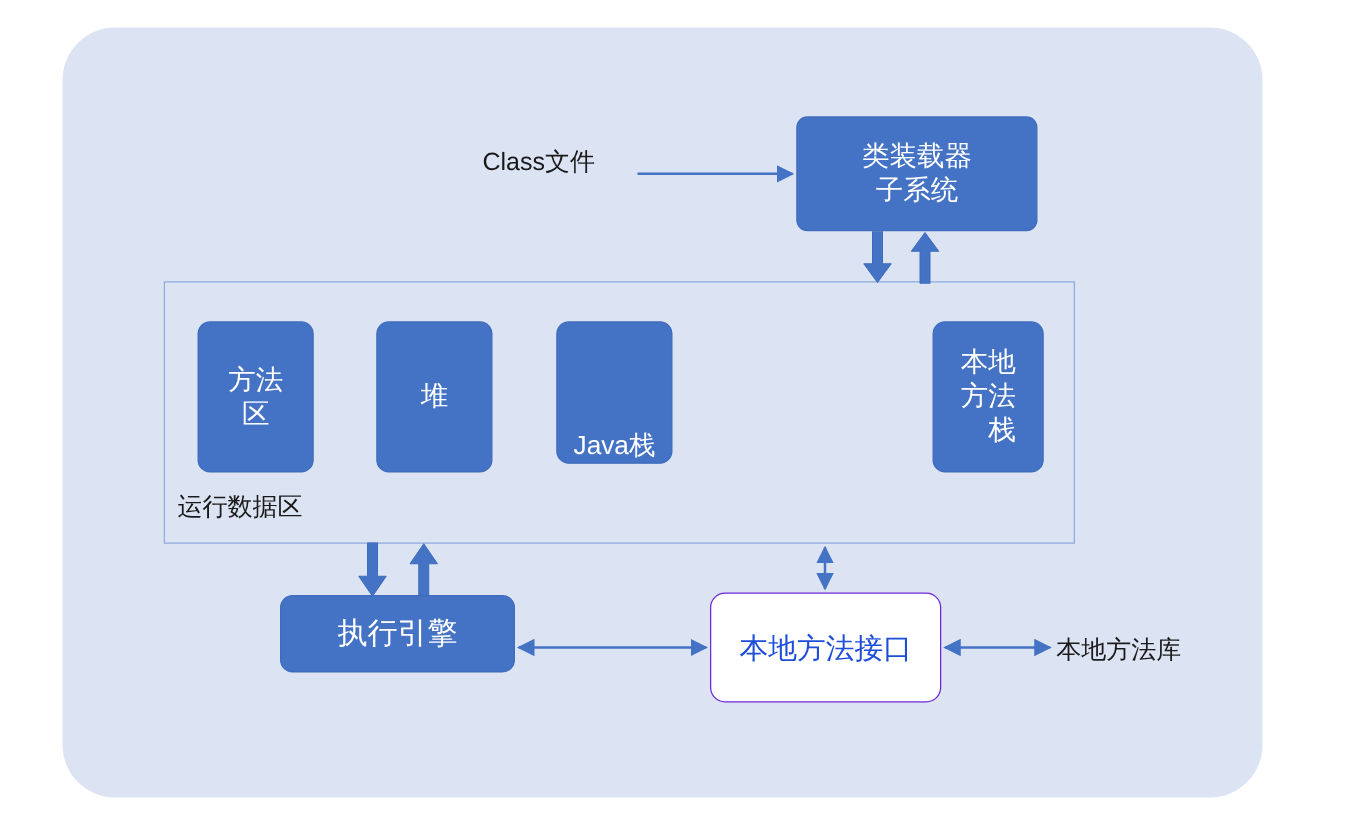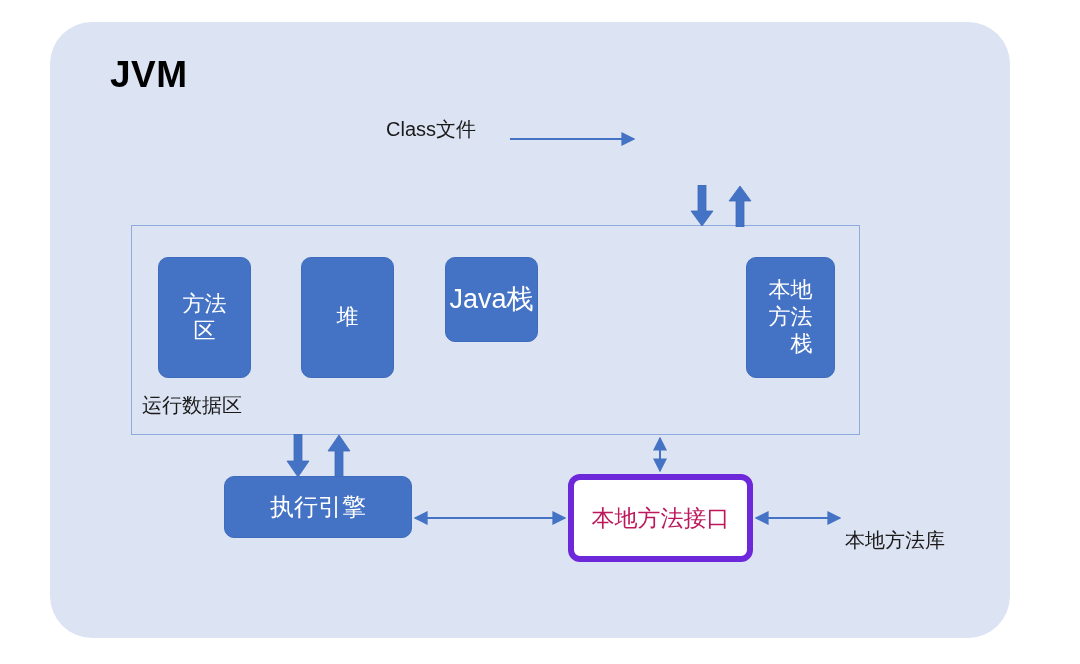--- a/index.html
+++ b/index.html
@@ -47,31 +47,31 @@
     color: #ffffff;
     display: flex;
     align-items: center;
     justify-content: center;
     text-align: center;
     box-sizing: border-box;
     line-height: 1.22;
   }
   .node.white {
     background: #FFFFFF;
-    border: 6px solid #6d28d9;
-    color: #be185d;
+    border: 1px solid #6d28d9;
+    color: #1d4ed8;
   }
   
   #node-classloader {
     left: 637px; top: 93px; width: 193px; height: 92px;
     font-size: 22px; border-radius: 9px;
   }
   #node-method-area  { left: 158px; top: 257px; width:  93px; height: 121px; font-size: 22px; }
   #node-heap         { left: 301px; top: 257px; width:  93px; height: 121px; font-size: 22px; }
-  #node-java-stack   { left: 445px; top: 257px; width:  93px; height: 85px; font-size: 27px; }
+  #node-java-stack   { left: 445px; top: 257px; width:  93px; height: 114px; font-size: 21px; align-items: flex-end; }
   #node-register     { left: 597px; top: 257px; width:  89px; height: 121px; font-size: 22px; }
   #node-native-stack { left: 746px; top: 257px; width:  89px; height: 121px; font-size: 22px; text-align: right; }
   #node-exec-engine  { left: 224px; top: 476px; width: 188px; height:  62px; font-size: 24px; }
   #node-native-iface { left: 568px; top: 474px; width: 185px; height:  88px; font-size: 23px; border-radius: 12px; }
   
   #runtime-frame {
     position: absolute;
     left: 131px; top: 225px;
     width: 729px; height: 210px;
     border: 1.6px solid #8FAADC;
@@ -86,42 +86,41 @@
     text-align: right;
   }
   
   .plain-label {
     position: absolute;
     font-size: 20px;
     color: #1a1a1a;
     white-space: nowrap;
   }
   #label-class-file { left: 386px; top: 116px; }
-  #label-native-lib { left: 845px; top: 506px; margin-top: 21px; }
+  #label-native-lib { left: 845px; top: 506px; }
   
   #connectors {
     position: absolute;
     left: 0; top: 0;
     width: 1080px; height: 664px;
     pointer-events: none;
   }
   
   .block-arrow {
     position: absolute;
     width: 24px;
   }
 </style>
 </head>
 <body>
 
 <div id="canvas">
 
   <div id="jvm-container"></div>
 
-  <div id="jvm-title">JVM</div>
 
   <div id="runtime-frame"></div>
   <div id="runtime-label">运行数据区</div>
 
   <svg id="connectors" viewBox="0 0 1080 664" xmlns="http://www.w3.org/2000/svg">
     <defs>
       <marker id="arrowEnd" viewBox="0 0 10 10" refX="9" refY="5" markerWidth="7" markerHeight="7" orient="auto-start-reverse">
         <path d="M 0 0 L 10 5 L 0 10 z" fill="#4472C4"></path>
       </marker>
       <marker id="arrowStart" viewBox="0 0 10 10" refX="9" refY="5" markerWidth="7" markerHeight="7" orient="auto-start-reverse">
@@ -145,20 +144,26 @@
     <path d="M12,1 L23,16 L16,16 L16,42 L8,42 L8,16 L1,16 Z" fill="#4472C4" stroke="#3F6CBC" stroke-width="0.8"></path>
   </svg>
 
   <svg class="block-arrow" style="left:286px; top:434px; height:44px;" viewBox="0 0 24 44" xmlns="http://www.w3.org/2000/svg">
     <path d="M8,0 L16,0 L16,27 L23,27 L12,43 L1,27 L8,27 Z" fill="#4472C4" stroke="#3F6CBC" stroke-width="0.8"></path>
   </svg>
   <svg class="block-arrow" style="left:327px; top:434px; height:44px;" viewBox="0 0 24 44" xmlns="http://www.w3.org/2000/svg">
     <path d="M12,1 L23,17 L16,17 L16,44 L8,44 L8,17 L1,17 Z" fill="#4472C4" stroke="#3F6CBC" stroke-width="0.8"></path>
   </svg>
 
+  <div class="node" id="node-classloader">
+    <div>
+      <div>类装载器</div>
+      <div>子系统</div>
+    </div>
+  </div>
 
   <div class="node" id="node-method-area">
     <div>
       <div>方法</div>
       <div>区</div>
     </div>
   </div>
 
   <div class="node" id="node-heap">
     <div>堆</div>

